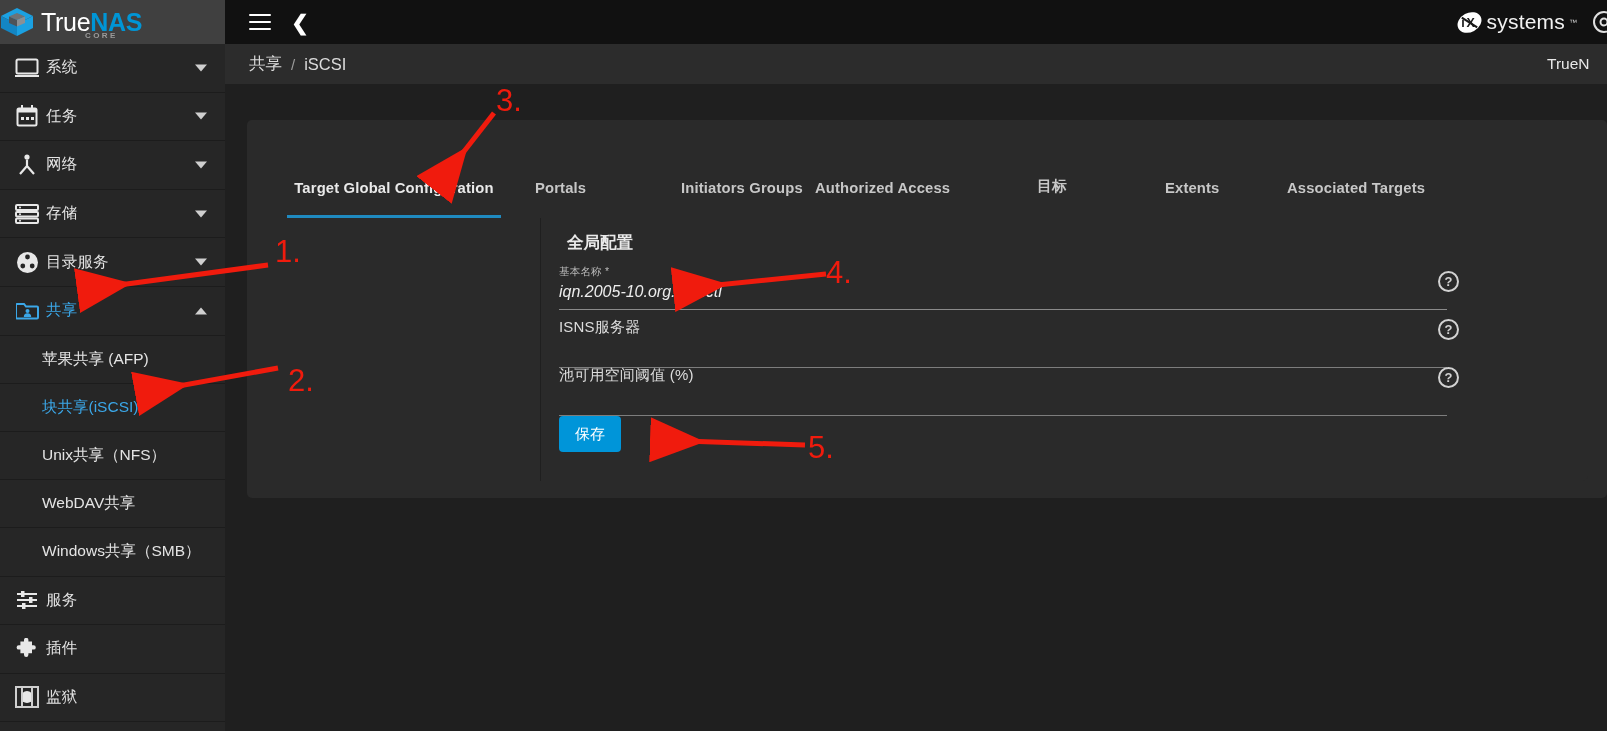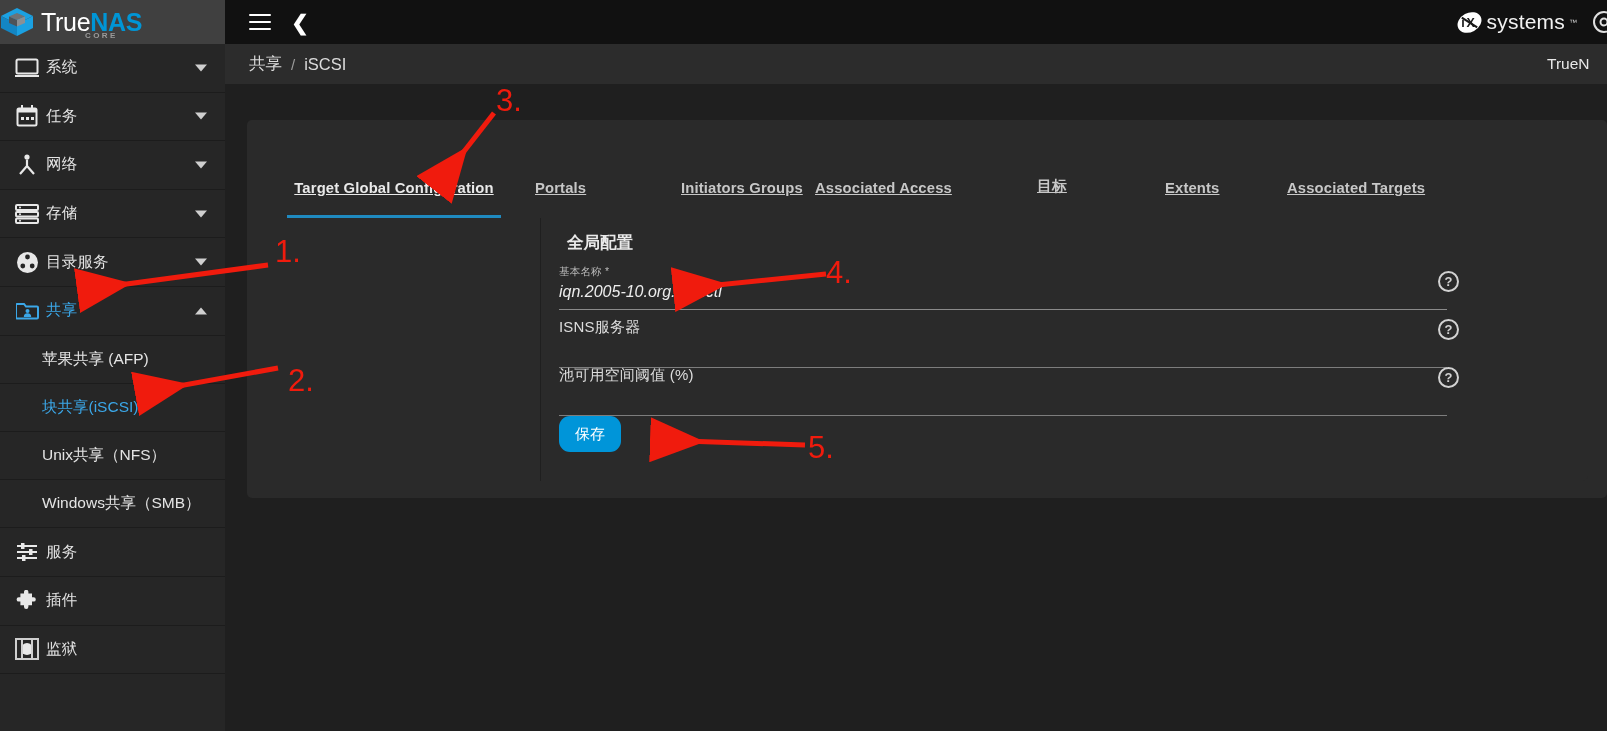--- a/index.html
+++ b/index.html
@@ -94,21 +94,21 @@
   .card {
     position: absolute; left: 22px; top: 36px; width: 1360px; height: 378px;
     background: #2a2a2a; border-radius: 5px;
   }
 
   .tabs { position: absolute; top: 0; left: 0; width: 100%; height: 98px; }
   .tab {
     position: absolute; bottom: 0; height: 98px;
     display: flex; align-items: flex-end; padding-bottom: 22px;
     color: #c7c7c7; font-size: 14.8px; font-weight: 700; letter-spacing: 0.15px;
-    cursor: pointer; white-space: nowrap; text-decoration: underline;
+    cursor: pointer; white-space: nowrap;
   }
   .tab.active { color: #e9e9e9; }
   .tab.active::after {
     content: ""; position: absolute; left: 0; bottom: 0; width: 100%; height: 3px; background: #1f8ac0;
   }
 
   .panel {
     position: absolute; left: 293px; top: 98px; width: 1048px; height: 263px;
     background: #2a2a2a; border-left: 1px solid #1f1f1f; border-radius: 0 0 5px 0;
   }
@@ -123,21 +123,21 @@
   .help-icon {
     position: absolute; left: 897px; width: 21px; height: 21px;
     border: 2px solid #d2d2d2; border-radius: 50%;
     color: #d2d2d2; font-size: 13px; font-weight: 700;
     display: flex; align-items: center; justify-content: center;
     cursor: pointer;
   }
 
   .save-btn {
     position: absolute; left: 18px; top: 198px; width: 62px; height: 36px;
-    background: #0095d9; border: none; border-radius: 11px;
+    background: #0095d9; border: none; border-radius: 4px;
     color: #ffffff; font-size: 15px; font-family: "Liberation Sans", sans-serif;
     cursor: pointer;
   }
 
   
   .anno-layer { position: absolute; inset: 0; pointer-events: none; }
   .anno-num {
     position: absolute; color: #f01b0d; font-size: 31px; font-weight: 400;
     font-family: "Liberation Sans", sans-serif; line-height: 1;
   }
@@ -277,20 +277,23 @@
     <div class="sub-item">
       <span class="sub-label">苹果共享 (AFP)</span>
     </div>
     <div class="sub-item active">
       <span class="sub-label">块共享(iSCSI)</span>
     </div>
     <div class="sub-item">
       <span class="sub-label">Unix共享（NFS）</span>
     </div>
     <div class="sub-item">
+      <span class="sub-label">WebDAV共享</span>
+    </div>
+    <div class="sub-item">
       <span class="sub-label">Windows共享（SMB）</span>
     </div>
 
     <div class="nav-item">
       <span class="nav-icon">
         <svg width="22" height="20" viewBox="0 0 22 20">
           <path d="M1 4 h20 M1 10 h20 M1 16 h20" stroke="#e8e8e8" stroke-width="2"></path>
           <rect x="5" y="1" width="3.5" height="6" fill="#e8e8e8"></rect>
           <rect x="13" y="7" width="3.5" height="6" fill="#e8e8e8"></rect>
           <rect x="6" y="13" width="3.5" height="6" fill="#e8e8e8"></rect>
@@ -335,21 +338,21 @@
         <div class="tab active" style="left:40px; width:214px; justify-content:center;">
           <span>Target Global Configuration</span>
         </div>
         <div class="tab" style="left:288px;">
           <span>Portals</span>
         </div>
         <div class="tab" style="left:434px;">
           <span>Initiators Groups</span>
         </div>
         <div class="tab" style="left:568px;">
-          <span>Associated Access</span>
+          <span>Authorized Access</span>
         </div>
         <div class="tab" style="left:790px;">
           <span>目标</span>
         </div>
         <div class="tab" style="left:918px;">
           <span>Extents</span>
         </div>
         <div class="tab" style="left:1040px;">
           <span>Associated Targets</span>
         </div>

